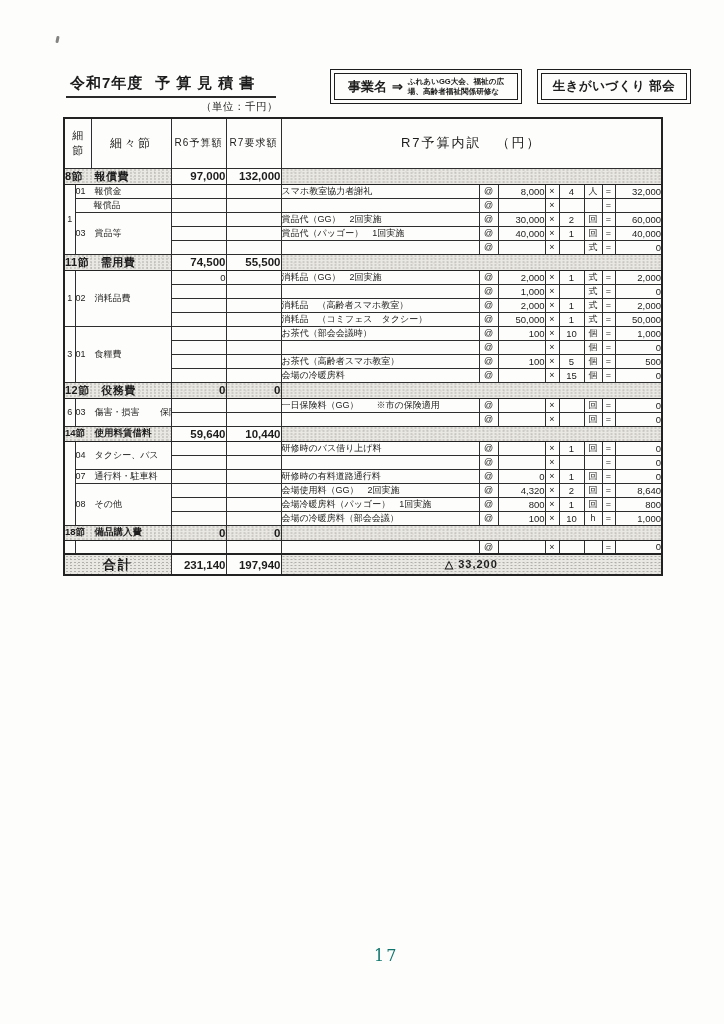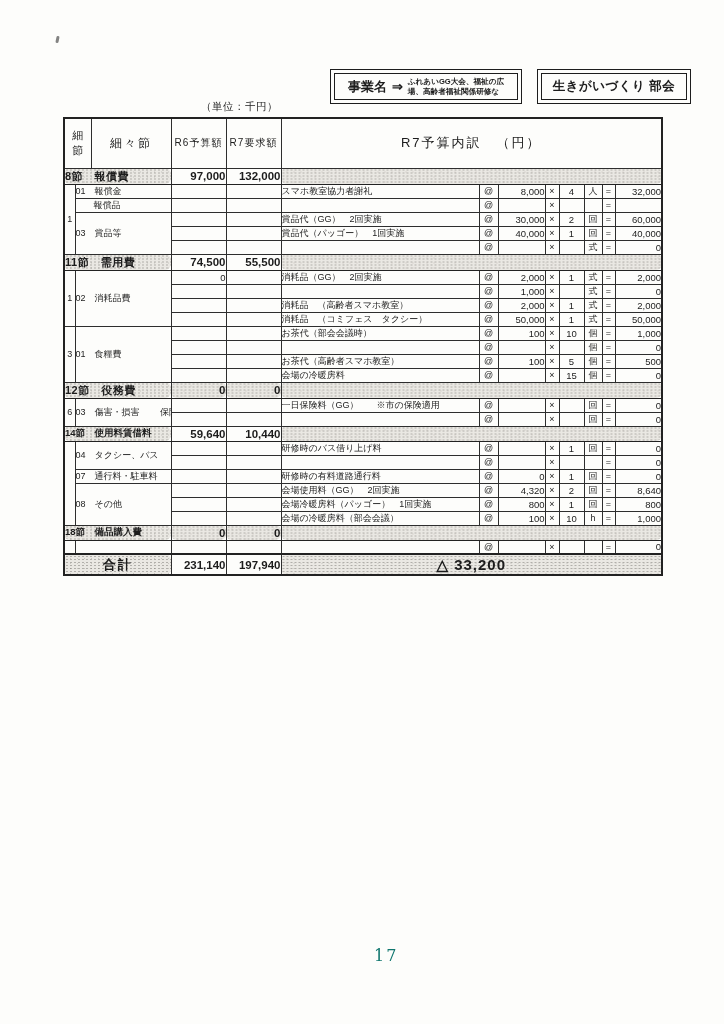--- a/index.html
+++ b/index.html
@@ -64,44 +64,46 @@
   td.label{font-size:9px;text-align:left;padding:1px 0 0 3px;vertical-align:top;white-space:pre-line;line-height:1.45;}
   td.num{font-size:9.5px;text-align:right;padding-right:3px;}
   td.desc{font-size:9px;text-align:left;padding-left:3px;}
   td.sym{font-size:9px;text-align:center;}
   td.qty{font-size:9.5px;text-align:center;}
   td.unit{font-size:9px;text-align:center;}
   td.bold{font-weight:bold;font-size:11.5px;}
   td.sec-label{font-size:11px;font-weight:bold;text-align:left;padding-left:12px;letter-spacing:.5px;}
   td.sec-label.sm{font-size:9.5px;letter-spacing:0;}
   td.total-label{font-size:13px;font-weight:bold;text-align:center;letter-spacing:2px;}
-  td.diff{font-size:15px;font-weight:bold;text-align:center;letter-spacing:1px;}
+  td.diff{font-size:11px;font-weight:bold;text-align:center;letter-spacing:1px;}
 
   .shade{
     background-color:#eae8e3;
     background-image:
       radial-gradient(circle, rgba(85,83,78,.38) .5px, transparent 1px),
       radial-gradient(circle, rgba(120,117,110,.30) .5px, transparent 1px);
     background-size:4px 3px,7px 5px;
     background-position:0 0,2px 1px;
-    border-radius:6px;
   }
 
   .page-number{
     position:absolute;left:374px;top:946px;
     font-family:"DejaVu Serif",serif;font-size:16px;letter-spacing:2px;color:#0f766e;
   }
 </style>
 </head>
 <body>
 
 <div class="page">
 
   <div class="speck"></div>
 
+  <div class="title">
+    <span class="era">令和7年度</span><span class="main">予算見積書</span>
+  </div>
 
   <div class="unit-note">（単位：千円）</div>
 
   <div class="dbox project-box">
     <div class="dbox-in">
       <span class="project-label">事業名</span>
       <span class="project-arrow">⇒</span>
       <span class="project-name"><span>ふれあいGG大会、福祉の広</span><br><span>場、高齢者福祉関係研修な</span></span>
     </div>
   </div>

